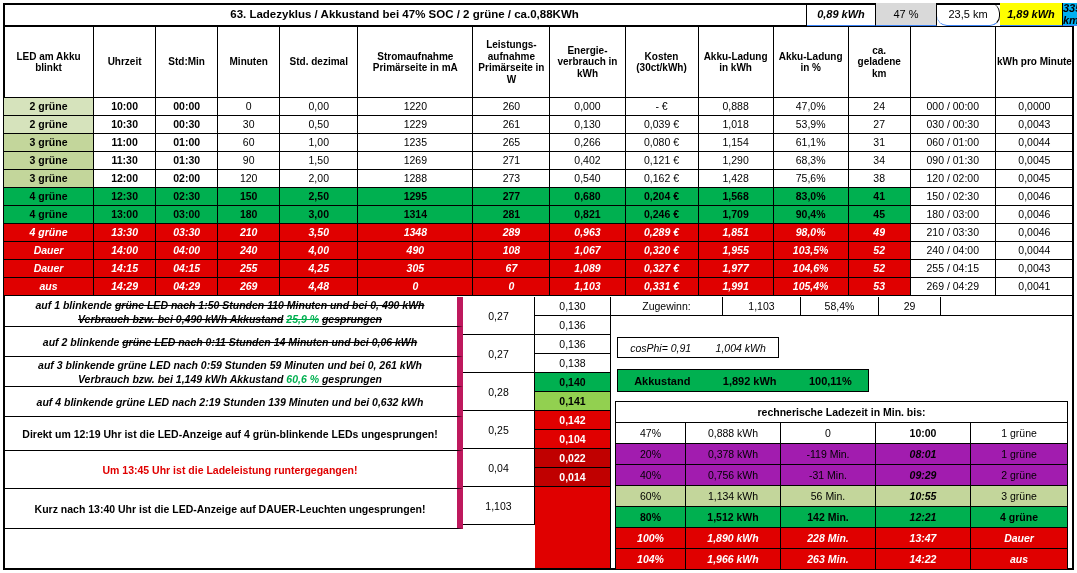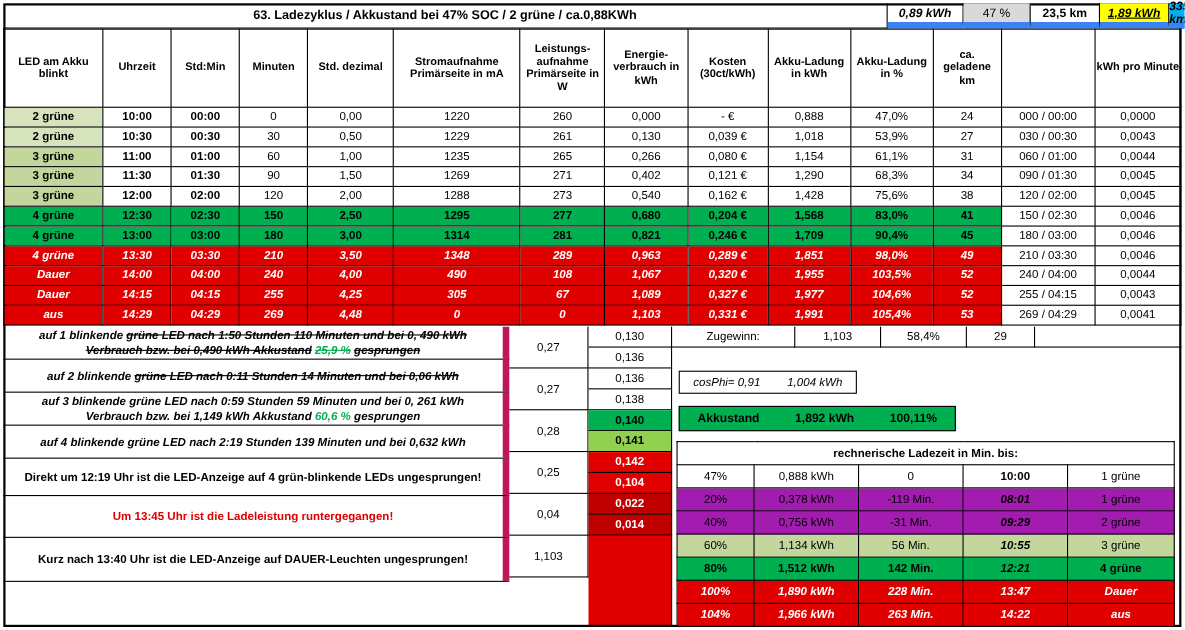--- a/index.html
+++ b/index.html
@@ -7,25 +7,25 @@
   #page{position:relative;width:1077px;height:573px;background:#fff;overflow:hidden;}
 
   table{border-collapse:collapse;}
   td,th{border:1px solid #000;padding:0;}
 
   .outer{position:absolute;left:3px;top:3px;width:1071px;height:567px;border:2px solid #000;box-sizing:border-box;}
 
   
   .hdr{position:absolute;left:0;top:0;width:100%;height:23px;display:flex;box-sizing:border-box;}
   .hdr .title{flex:0 0 803px;border-right:1px solid #000;border-bottom:1px solid #000;display:flex;align-items:center;justify-content:center;font-size:11.5px;font-weight:bold;}
-  .hdr .cell{border-right:1px solid #000;border-bottom:6px solid #3b82f6;display:flex;align-items:center;justify-content:center;font-size:11px;font-style:italic;font-weight:bold;}
+  .hdr .cell{border-right:1px solid #000;border-bottom:1px solid #3b82f6;display:flex;align-items:center;justify-content:center;font-size:11px;font-style:italic;font-weight:bold;}
   .hdr .c1{flex:0 0 68px;}
   .hdr .c2{flex:0 0 60px;background:#d9d9d9;font-style:normal;font-weight:normal;}
-  .hdr .c3{flex:0 0 62px;font-style:normal;font-weight:bold;}
-  .hdr .c4{flex:0 0 62px;background:#ffff00;text-decoration:underline;}
+  .hdr .c3{flex:0 0 62px;font-style:normal;font-weight:normal;border-radius:10px;}
+  .hdr .c4{flex:0 0 62px;background:#ffff00;}
   .hdr .c5{flex:1 1 auto;background:#00b0f0;border-right:none;}
 
   
   .maintbl{position:absolute;left:0;top:23px;width:100%;}
   .maintbl table{width:100%;table-layout:fixed;}
   .maintbl th{font-size:10px;font-weight:bold;text-align:center;vertical-align:middle;height:68px;line-height:1.15;padding:1px;}
   .maintbl td{font-size:10.5px;text-align:center;height:17px;line-height:17px;padding:0 3px;white-space:nowrap;overflow:hidden;}
 
   .c-led{background:#d6e3bc;font-weight:bold;}
   .c-led2{background:#c3d69b;font-weight:bold;}

